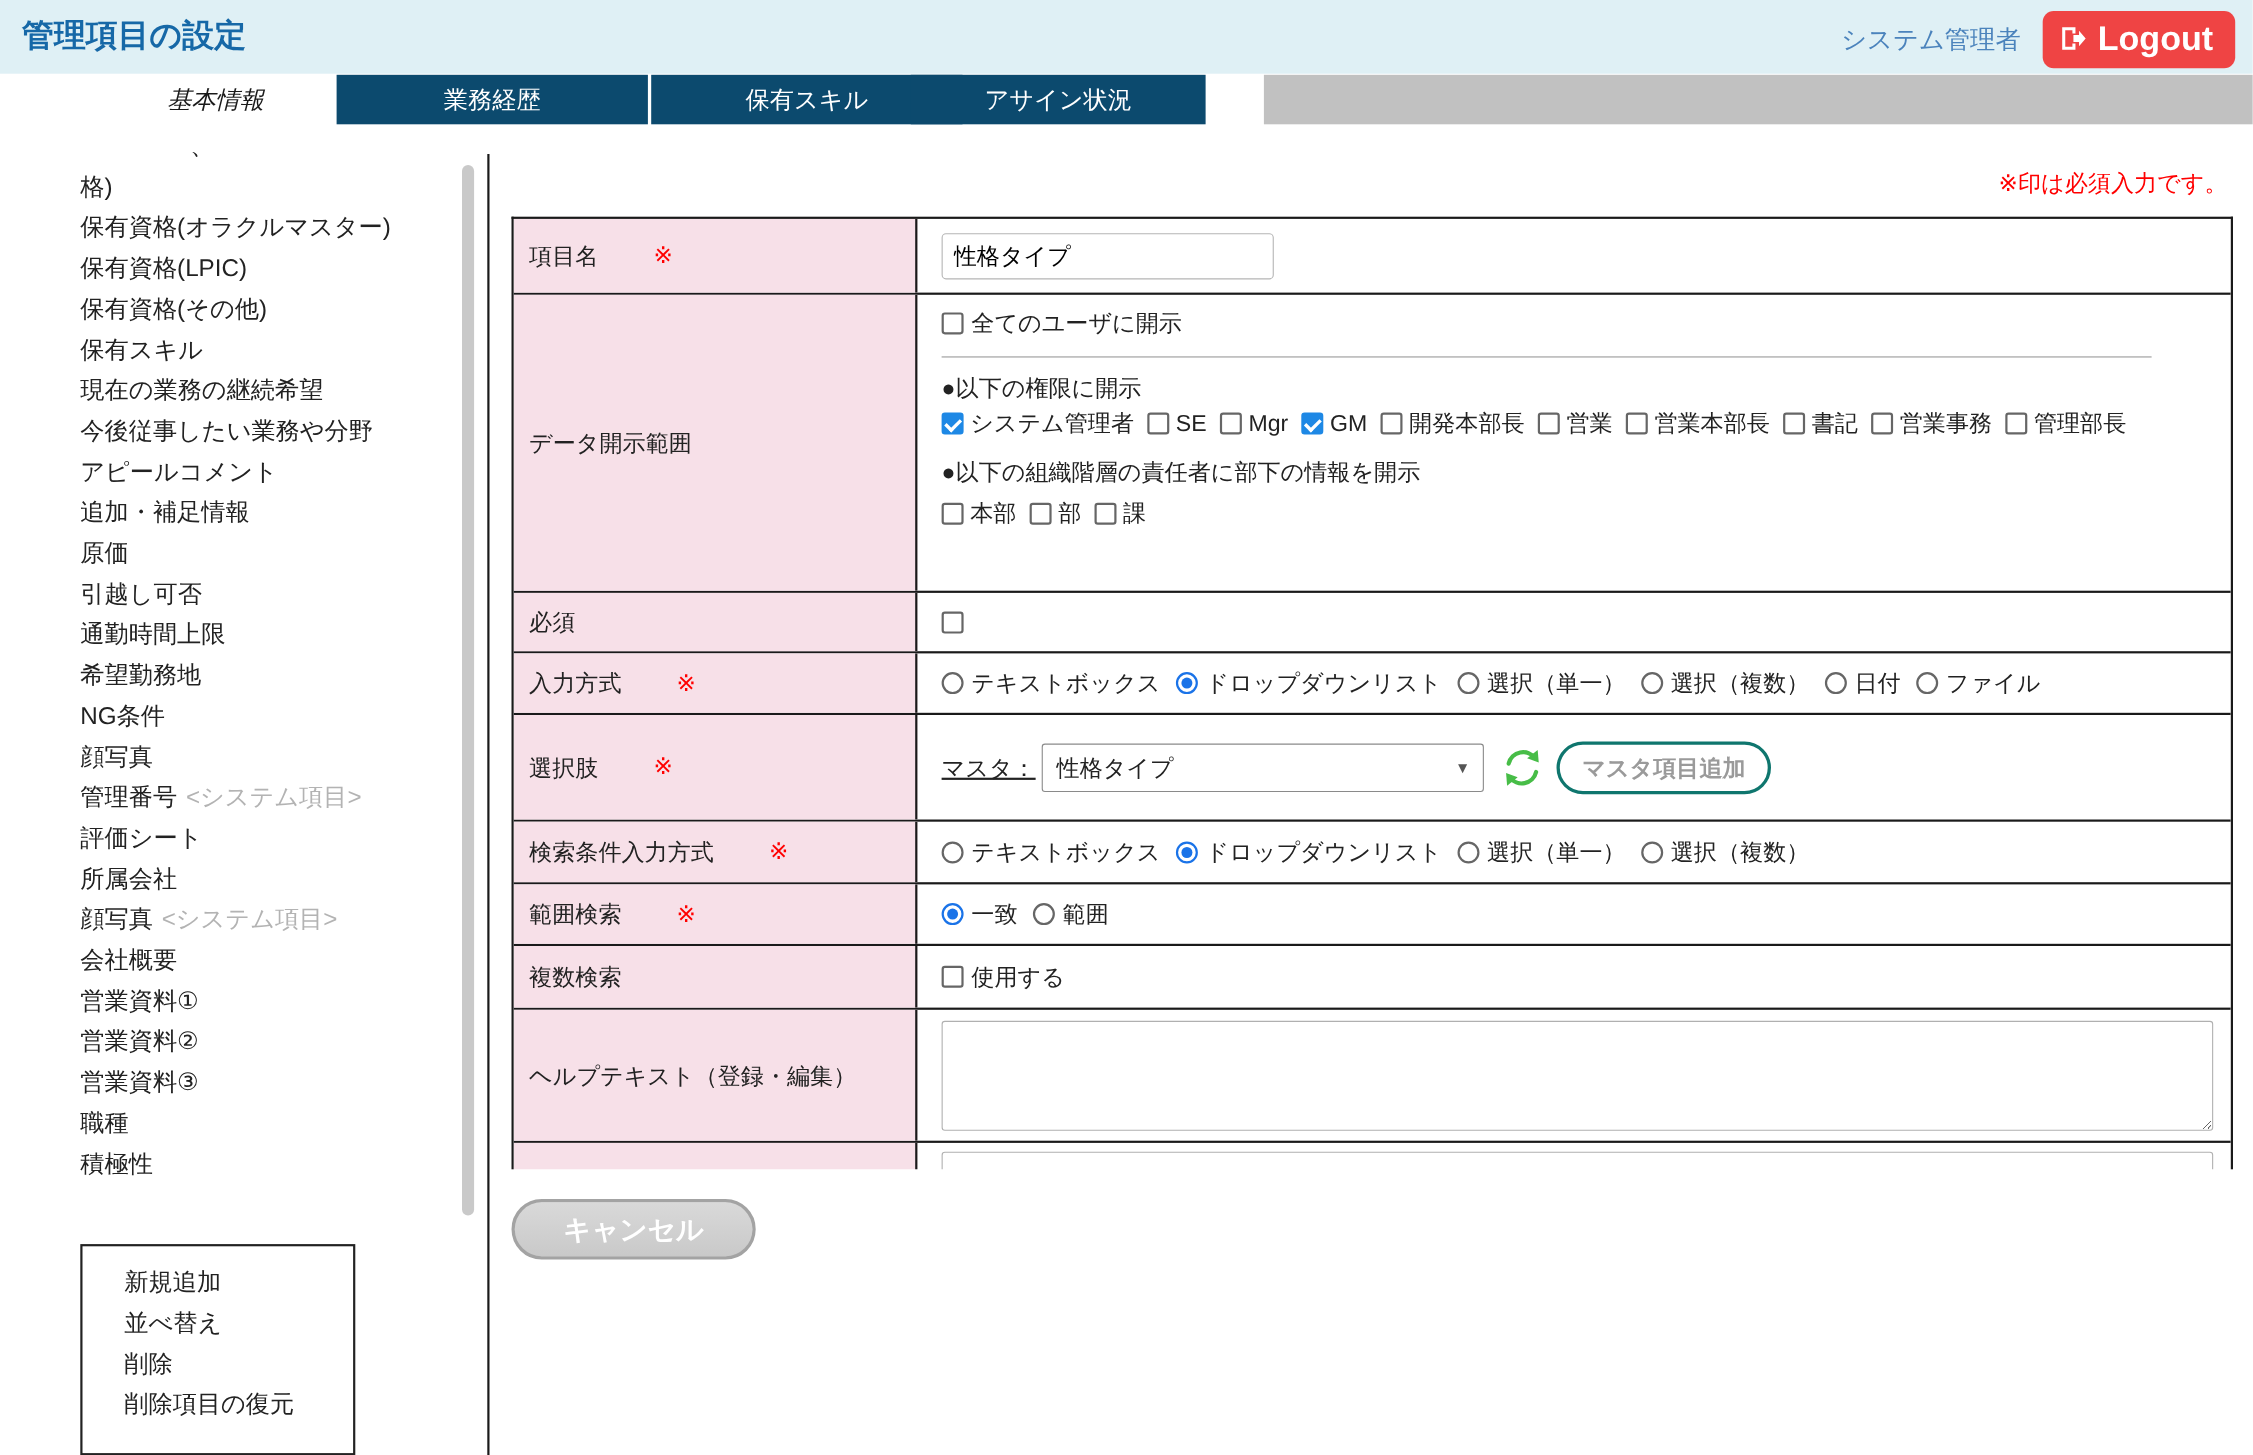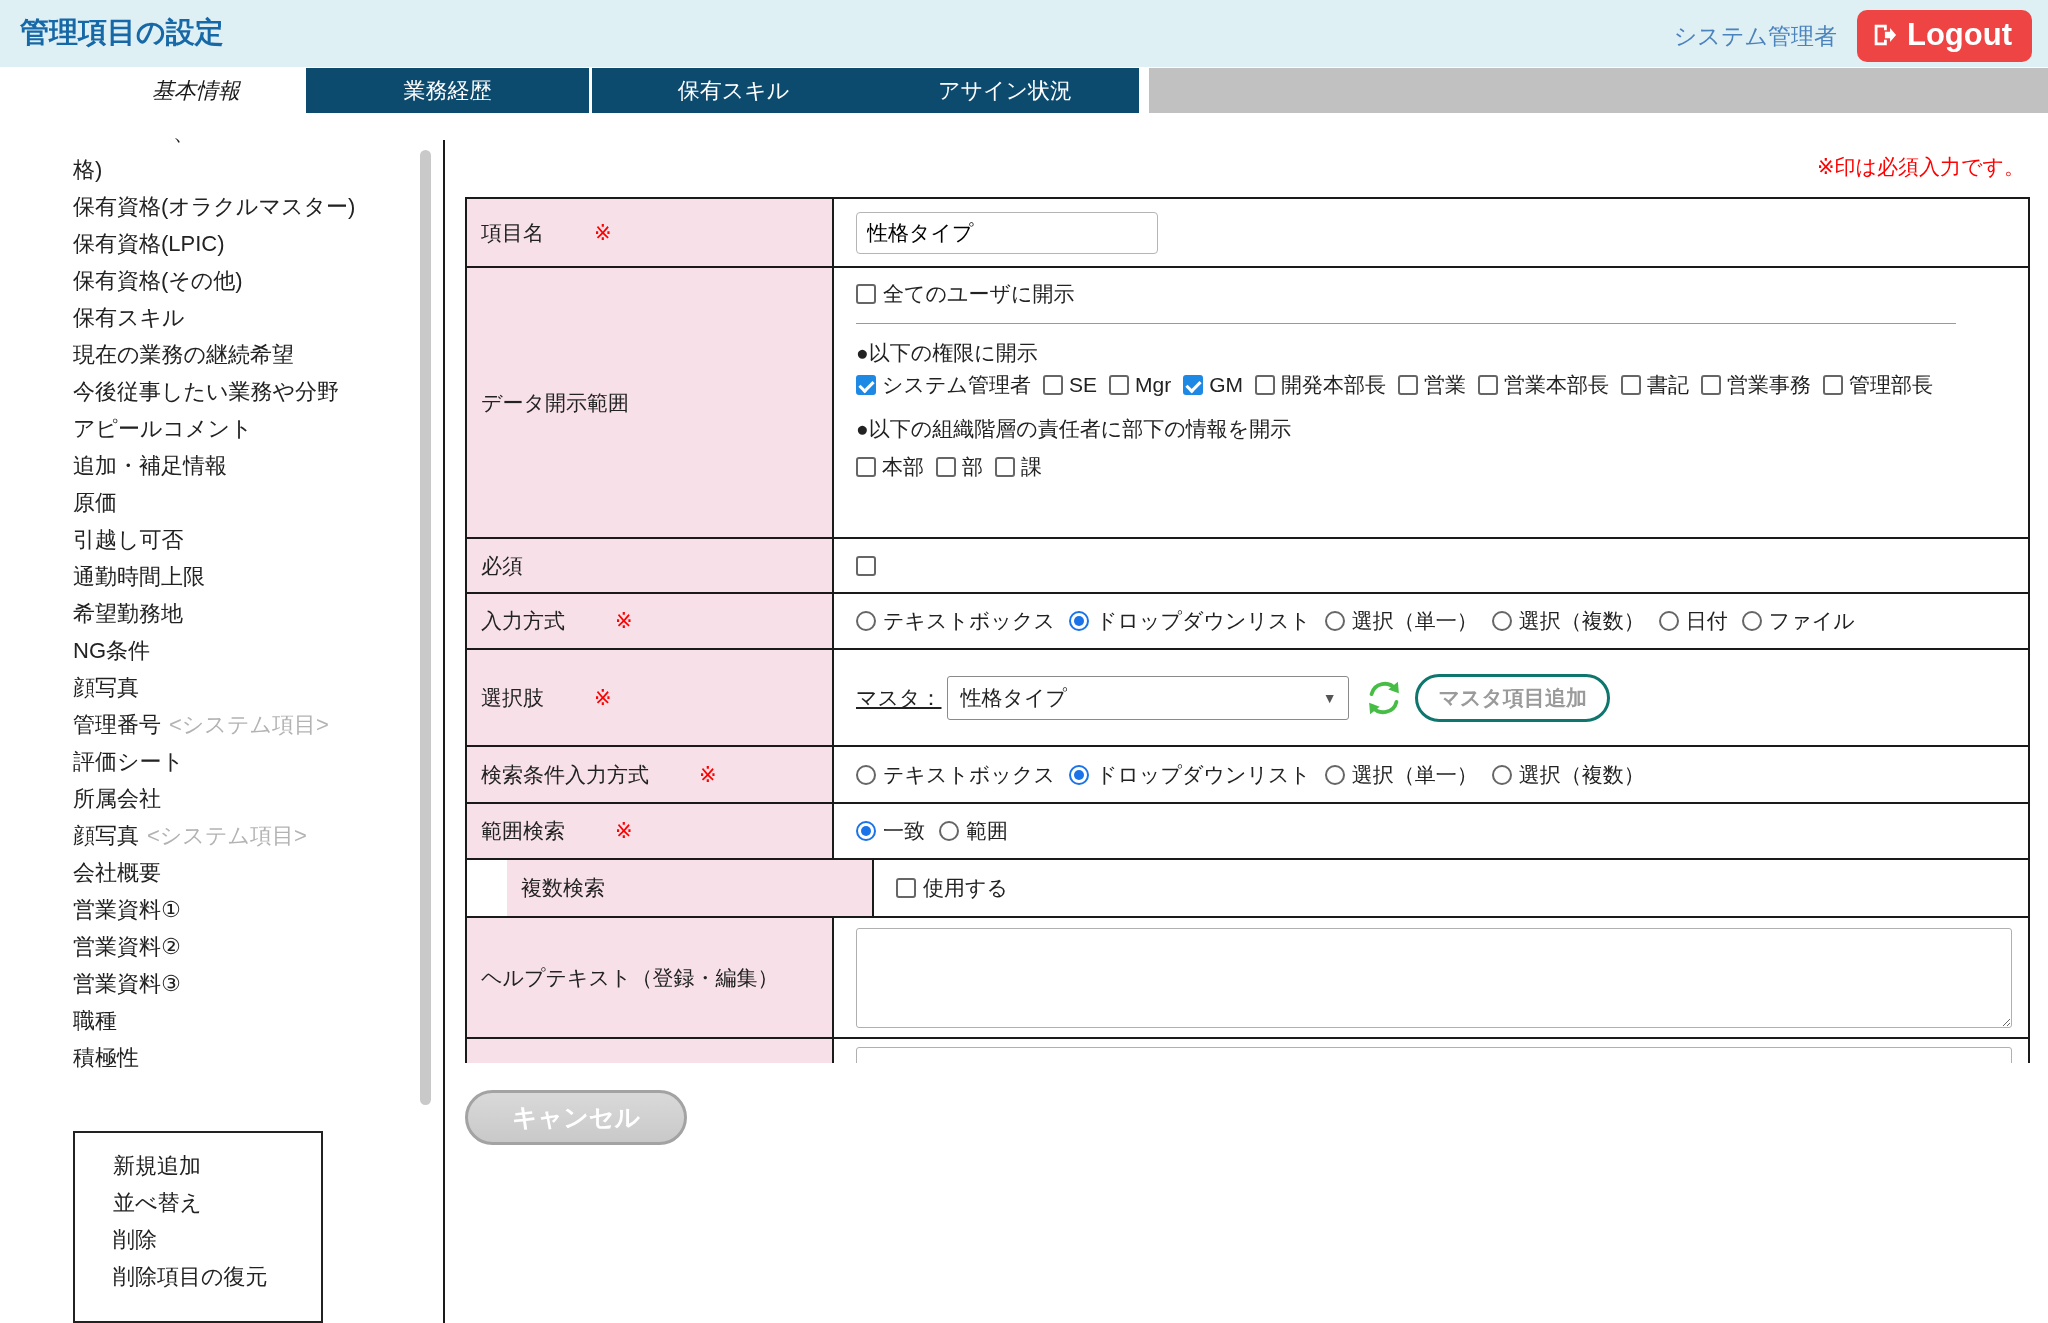--- a/index.html
+++ b/index.html
@@ -93,21 +93,21 @@
         </svg>
       </span>
       <span>Logout</span>
     </button>
   </div>
 </div>
 
 <div class="tab active" style="left:82px;width:228px;font-style:italic;">基本情報</div>
 <div class="tab gray" style="left:306px;width:283px;">業務経歴</div>
 <div class="tab gray" style="left:592px;width:283px;">保有スキル</div>
-<div class="tab gray" style="left:871px;width:268px;">アサイン状況</div>
+<div class="tab gray" style="left:828px;width:268px;">アサイン状況</div>
 <div class="tab-filler" style="left:1149px;width:899px;"></div>
 
 <div class="side-list">
   <div class="side-item indent"><span>、</span></div>
   <div class="side-item"><span>格)</span></div>
   <div class="side-item"><span>保有資格(オラクルマスター)</span></div>
   <div class="side-item"><span>保有資格(LPIC)</span></div>
   <div class="side-item"><span>保有資格(その他)</span></div>
   <div class="side-item"><span>保有スキル</span></div>
   <div class="side-item"><span>現在の業務の継続希望</span></div>
@@ -279,21 +279,21 @@
           <span class="radio on"></span>
           <span>一致</span>
         </label>
       <label class="opt">
           <span class="radio"></span>
           <span>範囲</span>
         </label>
     </div>
   </div>
 
-  <div class="frow" style="height:58px;padding-left:40px;">
+  <div class="frow" style="height:58px;">
     <div class="fl">
         <span>複数検索</span>
       </div>
     <div class="fv">
       <label class="opt">
         <span class="cb"></span>
         <span>使用する</span>
       </label>
     </div>
   </div>

